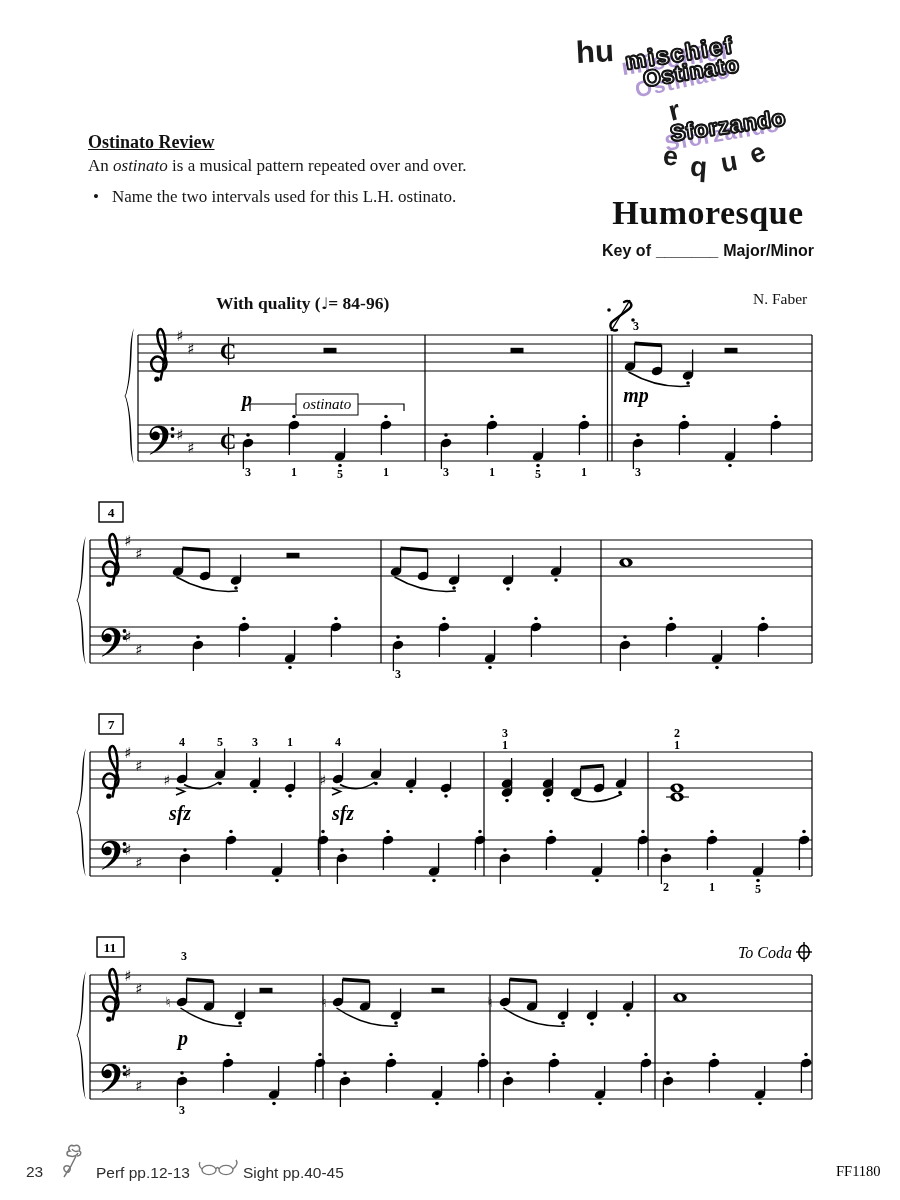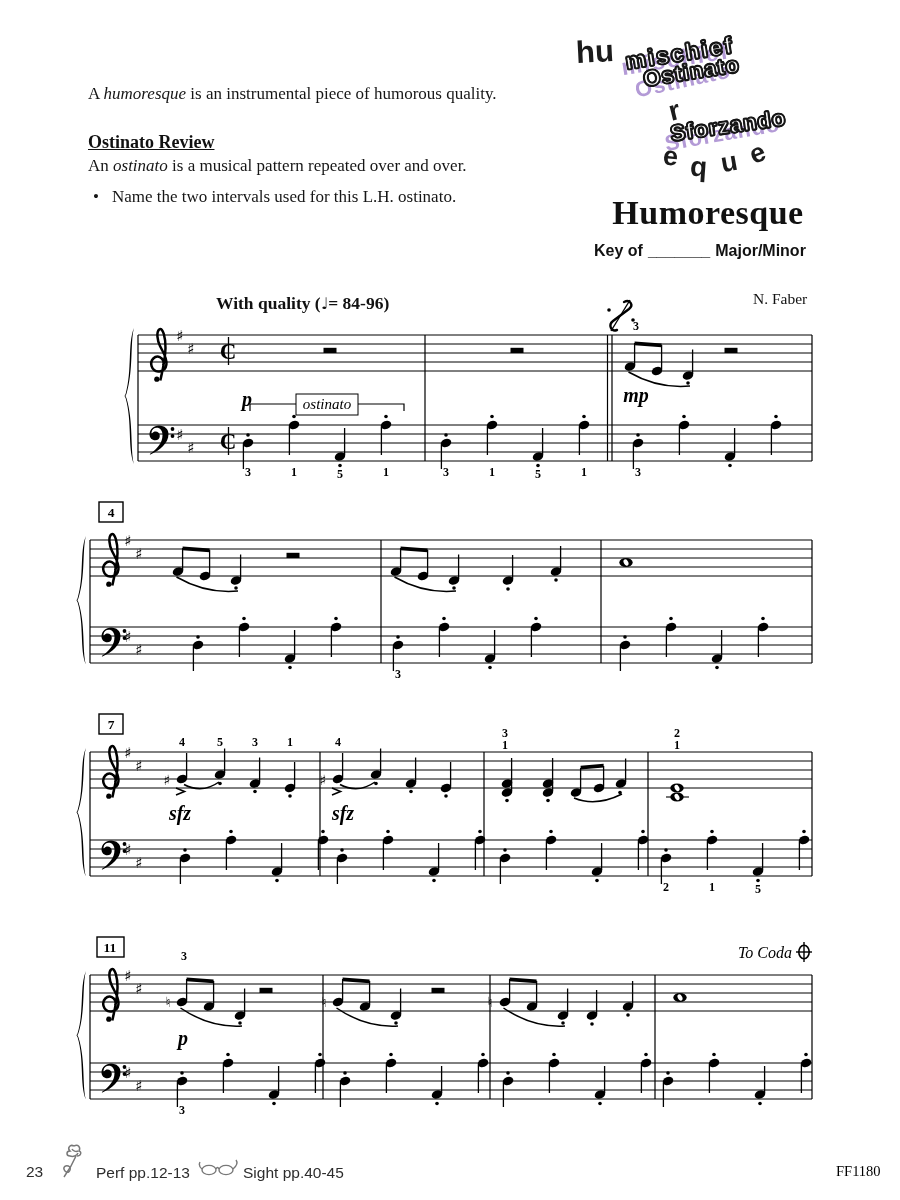--- a/index.html
+++ b/index.html
@@ -7,21 +7,21 @@
         font-family:"Liberation Serif",serif;color:#111;}
   .abs{position:absolute;}
   svg{position:absolute;left:0;top:0;z-index:1;}
   .txt{position:absolute;z-index:2;white-space:nowrap;}
   
   .body-line{font:17px "Liberation Serif",serif;color:#161616;}
   .body-line i{font-style:italic;}
   .hd{font:bold 18px "Liberation Serif",serif;text-decoration:underline;}
   
   .title-main{font:bold 34px "Liberation Serif",serif;text-align:center;letter-spacing:.5px;}
-  .key-line{font:bold 16px "Liberation Sans",sans-serif;}
+  .key-line{font:bold 16px "Liberation Sans",sans-serif;text-align:center;}
   .composer{font:15.5px "Liberation Serif",serif;}
   .tempo{font:bold 17.5px "Liberation Serif",serif;}
   .tempo .nq{font-family:"DejaVu Sans",sans-serif;font-weight:bold;font-size:16px;}
   
   .wa-big{position:absolute;z-index:2;font-family:"Liberation Sans",sans-serif;font-weight:bold;color:#1b1b1b;}
   .wa-word{position:absolute;z-index:2;font-family:"Liberation Sans",sans-serif;font-weight:bold;}
   .wa-outline{position:relative;color:#fff;-webkit-text-stroke:1.5px #151515;
     text-shadow:-1.4px 0 #151515,1.4px 0 #151515,0 -1.4px #151515,0 1.4px #151515,
       -1px -1px #151515,1px 1px #151515,-1px 1px #151515,1px -1px #151515;}
   .wa-shadow{position:absolute;color:var(--purple,#b39ad6);-webkit-text-stroke:0;}
@@ -37,21 +37,20 @@
   .lbl{font:italic 15px "Liberation Serif",serif;text-anchor:middle;}
   .coda-t{font:italic 16px "Liberation Serif",serif;text-anchor:end;}
   .mboxt{font:bold 13.5px "Liberation Serif",serif;text-anchor:middle;}
   .ctime{font:bold 23px "Liberation Serif",serif;text-anchor:middle;}
 </style>
 </head>
 <body>
 
 <div class="page">
 
-  <div class="txt body-line" style="left:88px;top:84px"><span>A </span><i>humoresque</i><span> is an instrumental piece of humorous quality.</span></div>
   <div class="txt hd" style="left:88px;top:132px">Ostinato Review</div>
   <div class="txt body-line" style="left:93px;top:187px"><span>•</span><span style="padding-left:13px">Name the two intervals used for this L.H. ostinato.</span></div>
   <div class="txt body-line" style="left:88px;top:156px"><span>An </span><i>ostinato</i><span> is a musical pattern repeated over and over.</span></div>
 
   <div>
     <span class="wa-big" style="left:576px;top:34px;font-size:31px;transform:rotate(-3deg)">hu</span>
     <div class="wa-word" style="left:625px;top:40px;font-size:23px;letter-spacing:2px;transform:rotate(-9deg)">
       <span class="wa-shadow" style="left:-5px;top:5px">mischief</span>
       <span class="wa-outline">mischief</span>
     </div>

